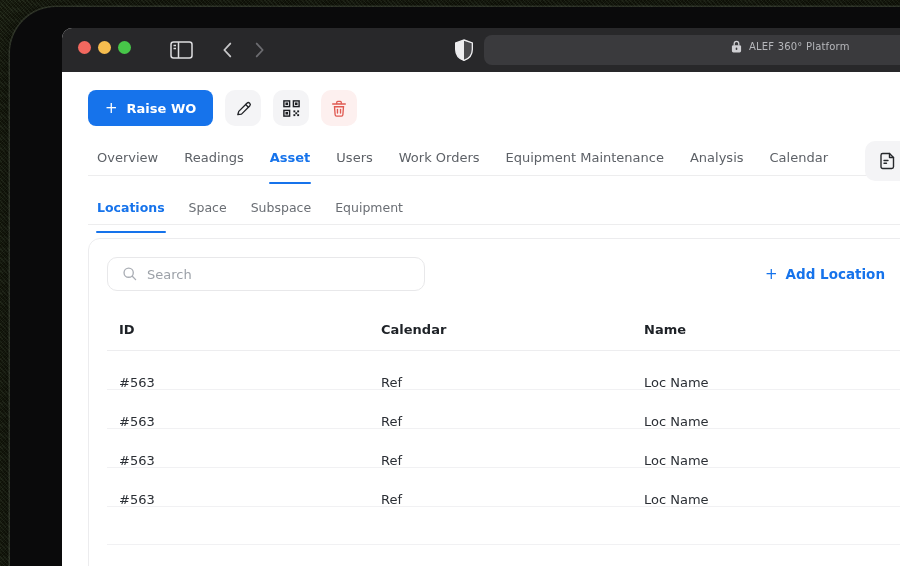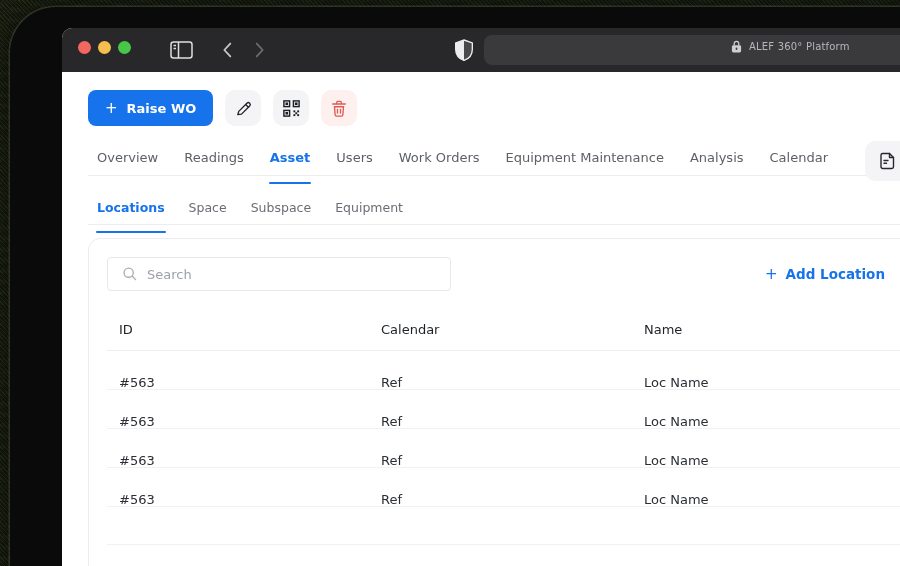--- a/index.html
+++ b/index.html
@@ -72,33 +72,33 @@
   
   .subtabs-row { margin-top:14px; height:35px; display:flex; align-items:center; gap:22px; padding-left:8px; border-bottom:1px solid #ededee; }
   .subtab { font-size:12.5px; color:#6a6e74; cursor:pointer; position:relative; white-space:nowrap; padding:9px 1px; }
   .subtab.active { color:#1673EB; font-weight:bold; }
   .subtab.active::after { content:""; position:absolute; left:0; right:0; bottom:-9px; height:2px; background:#1673EB; border-radius:2px; }
 
   
   .card { margin-top:13px; border:1px solid #ececee; border-radius:12px; height:420px; background:#fff; }
   .card-head { display:flex; align-items:center; justify-content:space-between; padding:18px 36px 0 18px; }
   .search-box {
-    width:344px; height:34px; border:1px solid #e8e8ea; border-radius:4px;
+    width:318px; height:34px; border:1px solid #e8e8ea; border-radius:10px;
     display:flex; align-items:center; padding-left:14px; gap:9px; background:#fff;
   }
   .search-box input { border:none; outline:none; font-size:13px; color:#3a3e44; width:240px; font-family:inherit; background:transparent; }
   .search-box input::placeholder { color:#9ca1a8; }
   .add-link { display:flex; align-items:center; gap:8px; color:#1673EB; font-size:13.5px; font-weight:bold; cursor:pointer; white-space:nowrap; }
   .add-link .plus { font-size:15px; font-weight:normal; }
 
   
   .loc-table { margin:18px 18px 0 18px; }
   .t-row { display:grid; grid-template-columns:262px 263px 1fr; align-items:center; }
   .t-head { height:42px; border-bottom:1px solid #ededef; }
-  .t-head .cell { font-size:13px; font-weight:normal; color:#1e2227; }
+  .t-head .cell { font-size:13px; font-weight:bold; color:#1e2227; }
   .t-body-row { height:39px; border-bottom:1px solid #f1f1f3; cursor:pointer; }
   .t-body-row .cell { font-size:13px; color:#2b2f35;margin-top:24px; }
   .cell { padding-left:12px; }
   .t-empty { height:38px; border-bottom:1px solid #f1f1f3; }
 
   svg { display:block; }
 </style>
 </head>
 <body>
 

